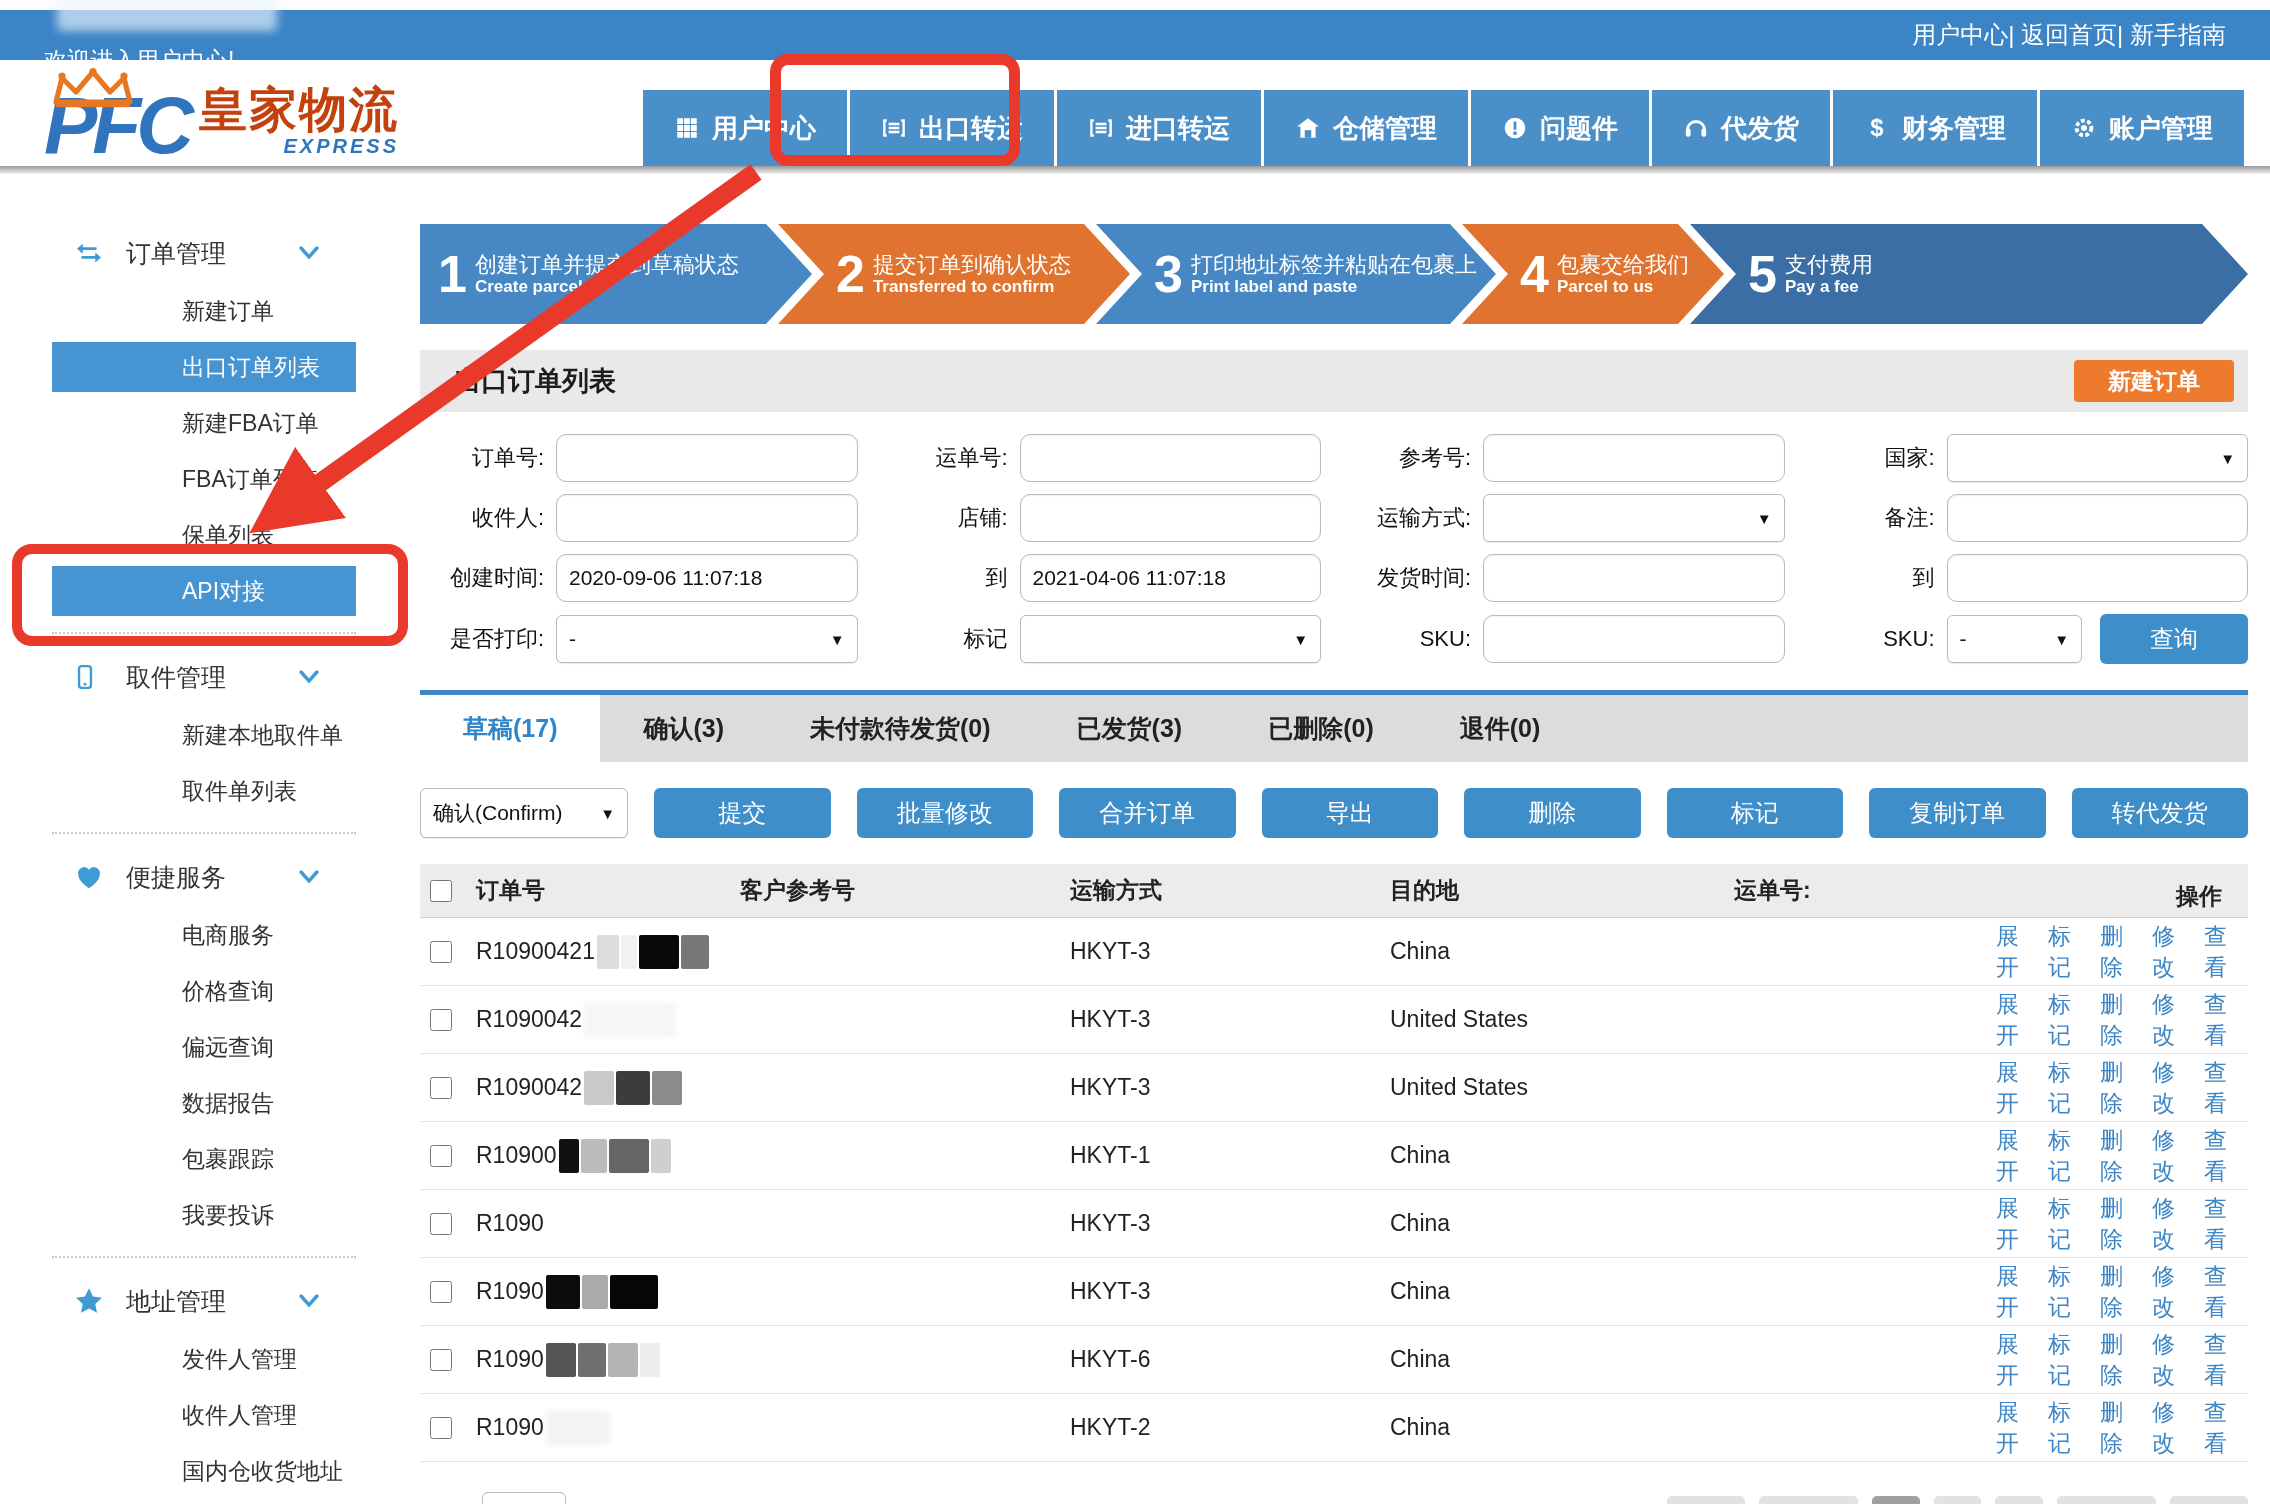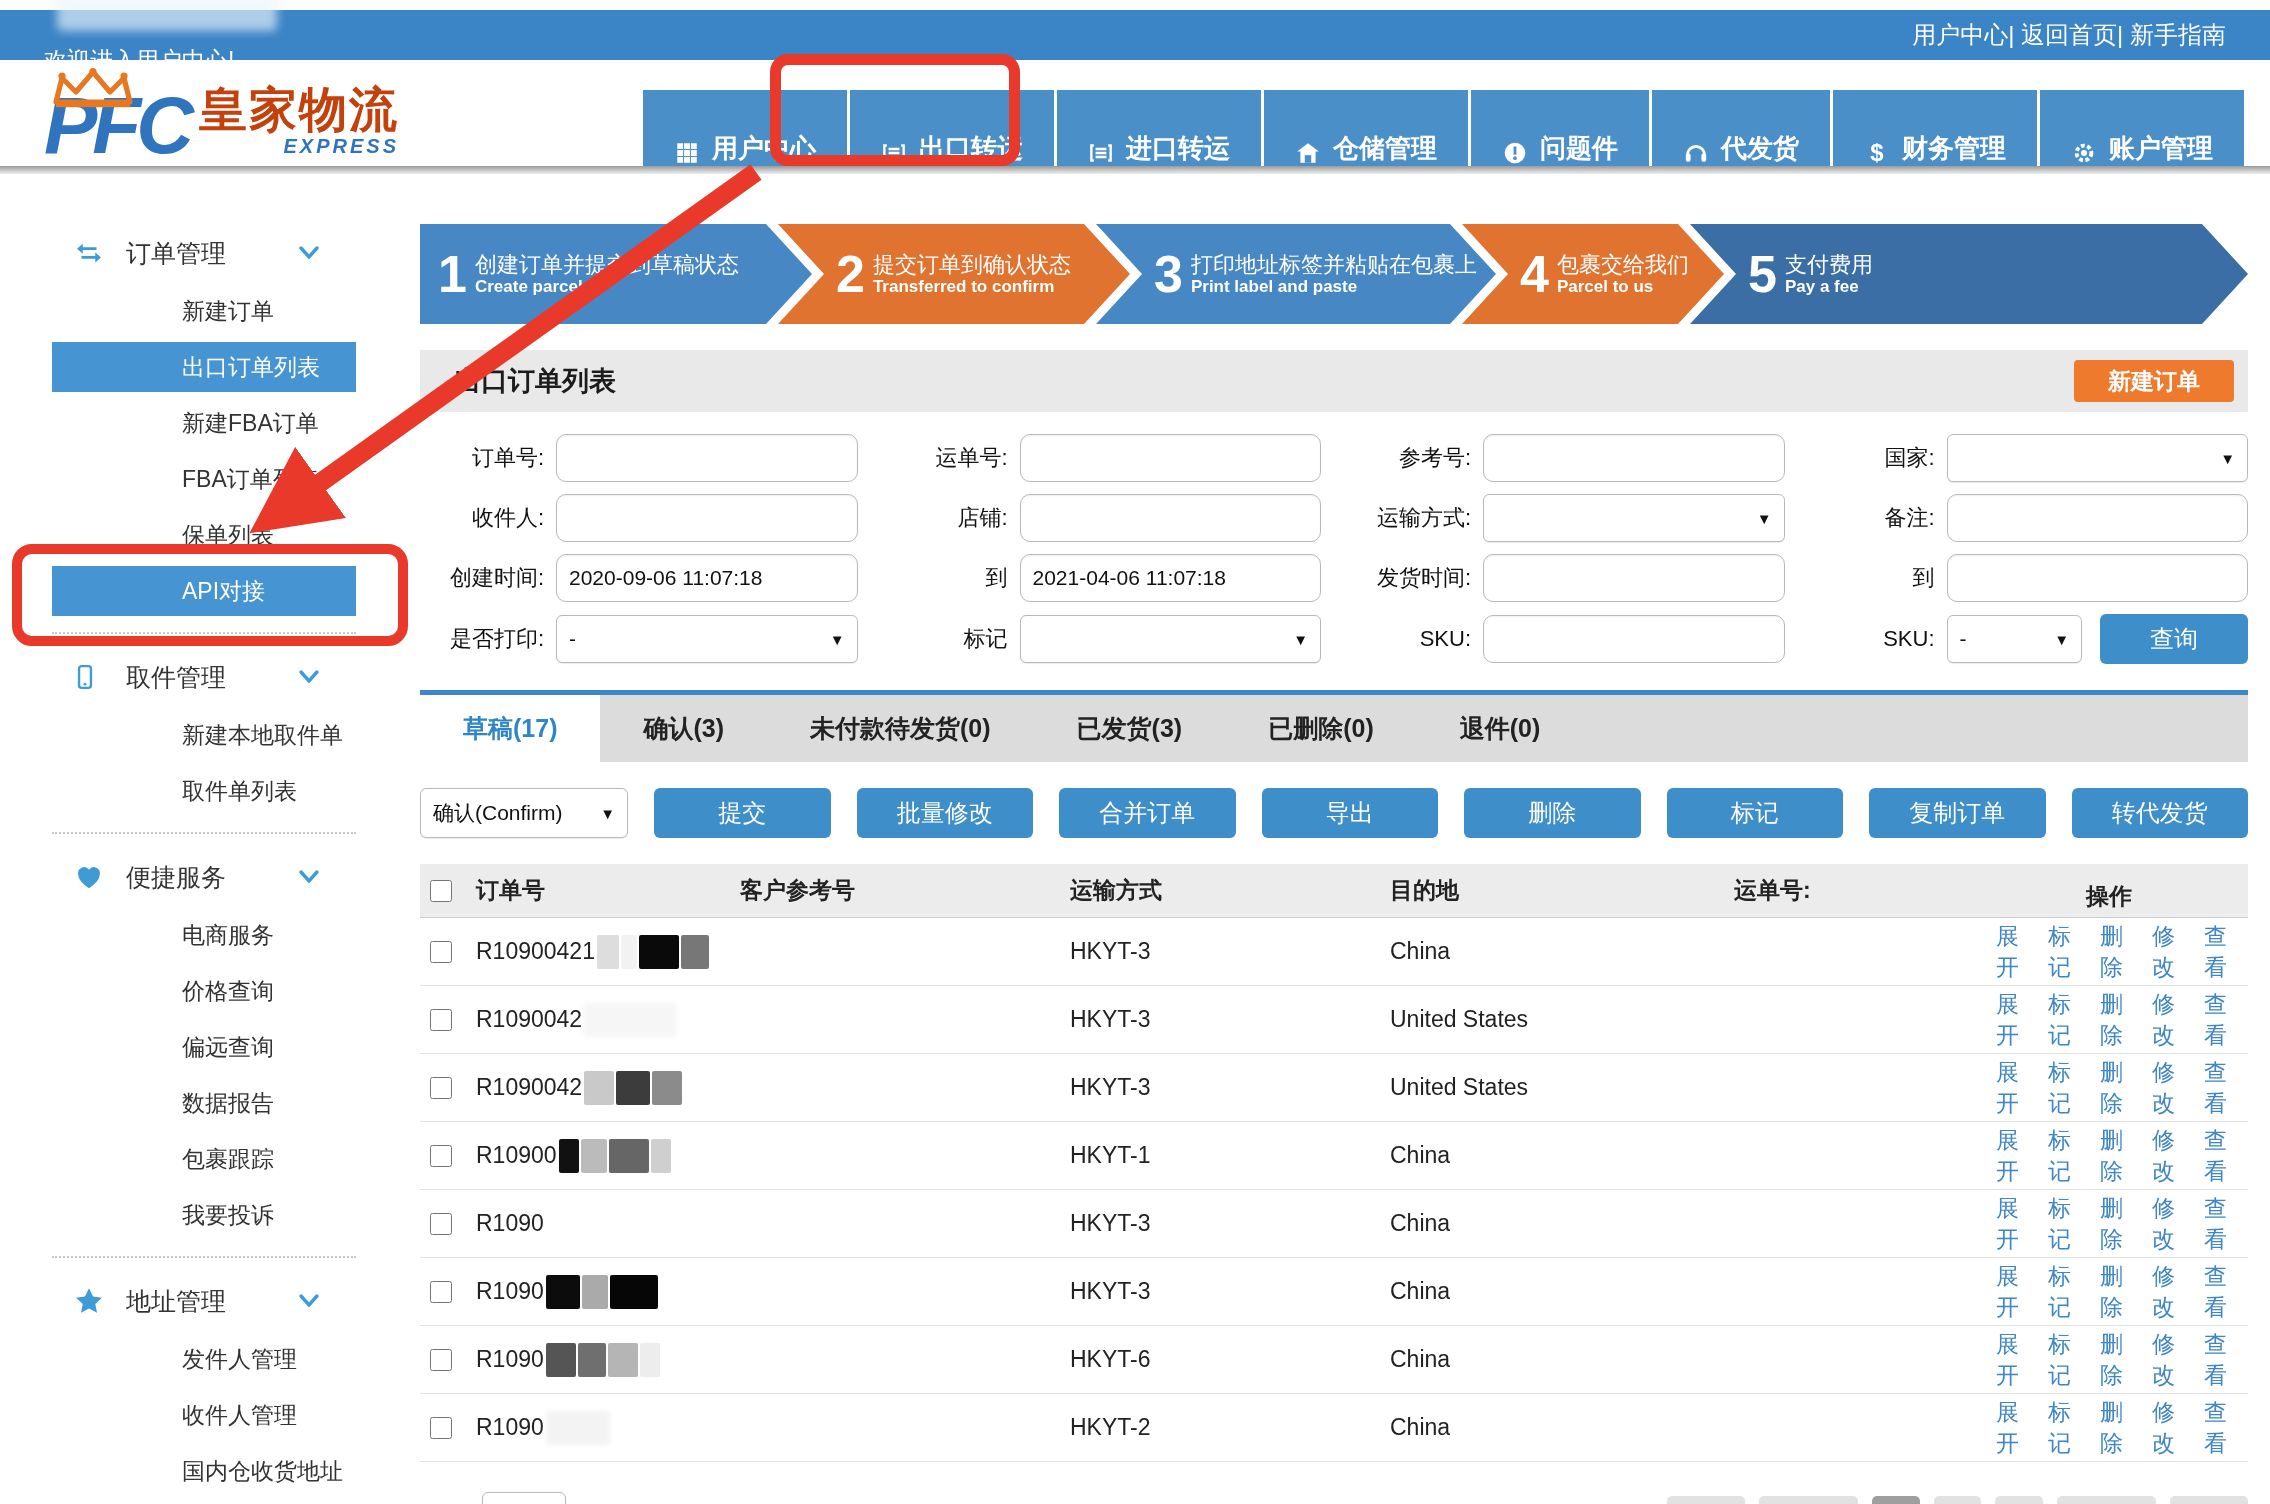--- a/index.html
+++ b/index.html
@@ -24,21 +24,21 @@
   .header { height:106px; display:flex; align-items:flex-end; padding:0 26px 0 44px; position:relative; background:#fff; }
   .logo { display:flex; align-items:flex-end; gap:10px; padding-bottom:6px; position:relative; }
   .crown { position:absolute; left:6px; top:-18px; }
   .pfc { font-size:80px; font-weight:bold; font-style:italic; letter-spacing:-5px;
     color:#2f74bd; line-height:.85; }
   .logo-cn { display:flex; flex-direction:column; line-height:1; padding-bottom:4px; }
   .logo-cn .cn { font-size:48px; font-weight:bold; color:#c2410c; letter-spacing:2px; }
   .logo-cn .en { font-size:20px; font-weight:bold; font-style:italic; color:#2f74bd;
     letter-spacing:3px; align-self:flex-end; margin-top:2px; }
   .nav { display:flex; gap:3px; margin-left:auto; height:76px; }
-  .nav-item { background:#4b8fc9; color:#fff; display:flex; align-items:flex-end;
+  .nav-item { background:#4b8fc9; color:#fff; display:flex; align-items:center;
     justify-content:center; gap:12px; padding:0 31px; font-size:26px; font-weight:bold;
     white-space:nowrap; cursor:pointer; }
   .header-shadow { height:8px; background:linear-gradient(#9a9a9a,#f0f0f0); }
   
   .main { display:flex; align-items:flex-start; }
   .sidebar { width:362px; flex:0 0 362px; padding-top:52px; font-size:23px; color:#333; }
   .side-section { display:flex; align-items:center; height:54px; padding-left:72px; position:relative; }
   .side-section .sicon { color:#3e9bd6; width:36px; display:flex; }
   .side-section .stitle { margin-left:18px; font-size:25px; }
   .side-section .chev { margin-left:auto; margin-right:40px; color:#3e9bd6; display:flex; }
@@ -95,21 +95,21 @@
   .bbtn { flex:1; height:50px; background:#3e8ec9; color:#fff; border:none;
     border-radius:6px; font-size:24px; cursor:pointer; white-space:nowrap; }
   
   .tgrid { display:grid; grid-template-columns:56px 264px 330px 320px 344px 1fr 252px; align-items:center; }
   .thead { background:#ececec; height:54px; font-weight:bold; font-size:23px; border-bottom:1px solid #cfcfcf; }
   .trow { height:68px; border-bottom:1px solid #e2e2e2; font-size:23px; }
   .tcell-check { display:flex; justify-content:flex-start; padding-left:10px; }
   .tcell-check input { width:22px; height:22px; }
   .tcell-actions { display:flex; gap:16px; justify-content:flex-end; padding-right:8px; }
   .tcell-actions a { color:#3e86c6; text-decoration:none; cursor:pointer; }
-  .th-right { text-align:center; padding-right:26px;margin-top:12px; }
+  .th-right { text-align:right; padding-right:26px;margin-top:12px; }
   .oid { display:flex; align-items:center; }
   .rd { display:inline-block; height:34px; margin-left:2px; border-radius:2px; vertical-align:middle; }
   .blurred { filter:blur(2px); }
   
   .pag { display:flex; align-items:center; margin:30px 0 0; }
   .pag-left { display:flex; align-items:center; gap:12px; font-size:22px; }
   .pag-left .fakesel { flex:0 0 84px; height:52px; }
   .pag-right { margin-left:auto; display:flex; gap:14px; }
   .pbtn { background:#e2e2e2; border:none; border-radius:5px; height:44px; padding:0 18px;
     font-size:21px; color:#333; cursor:pointer; }

